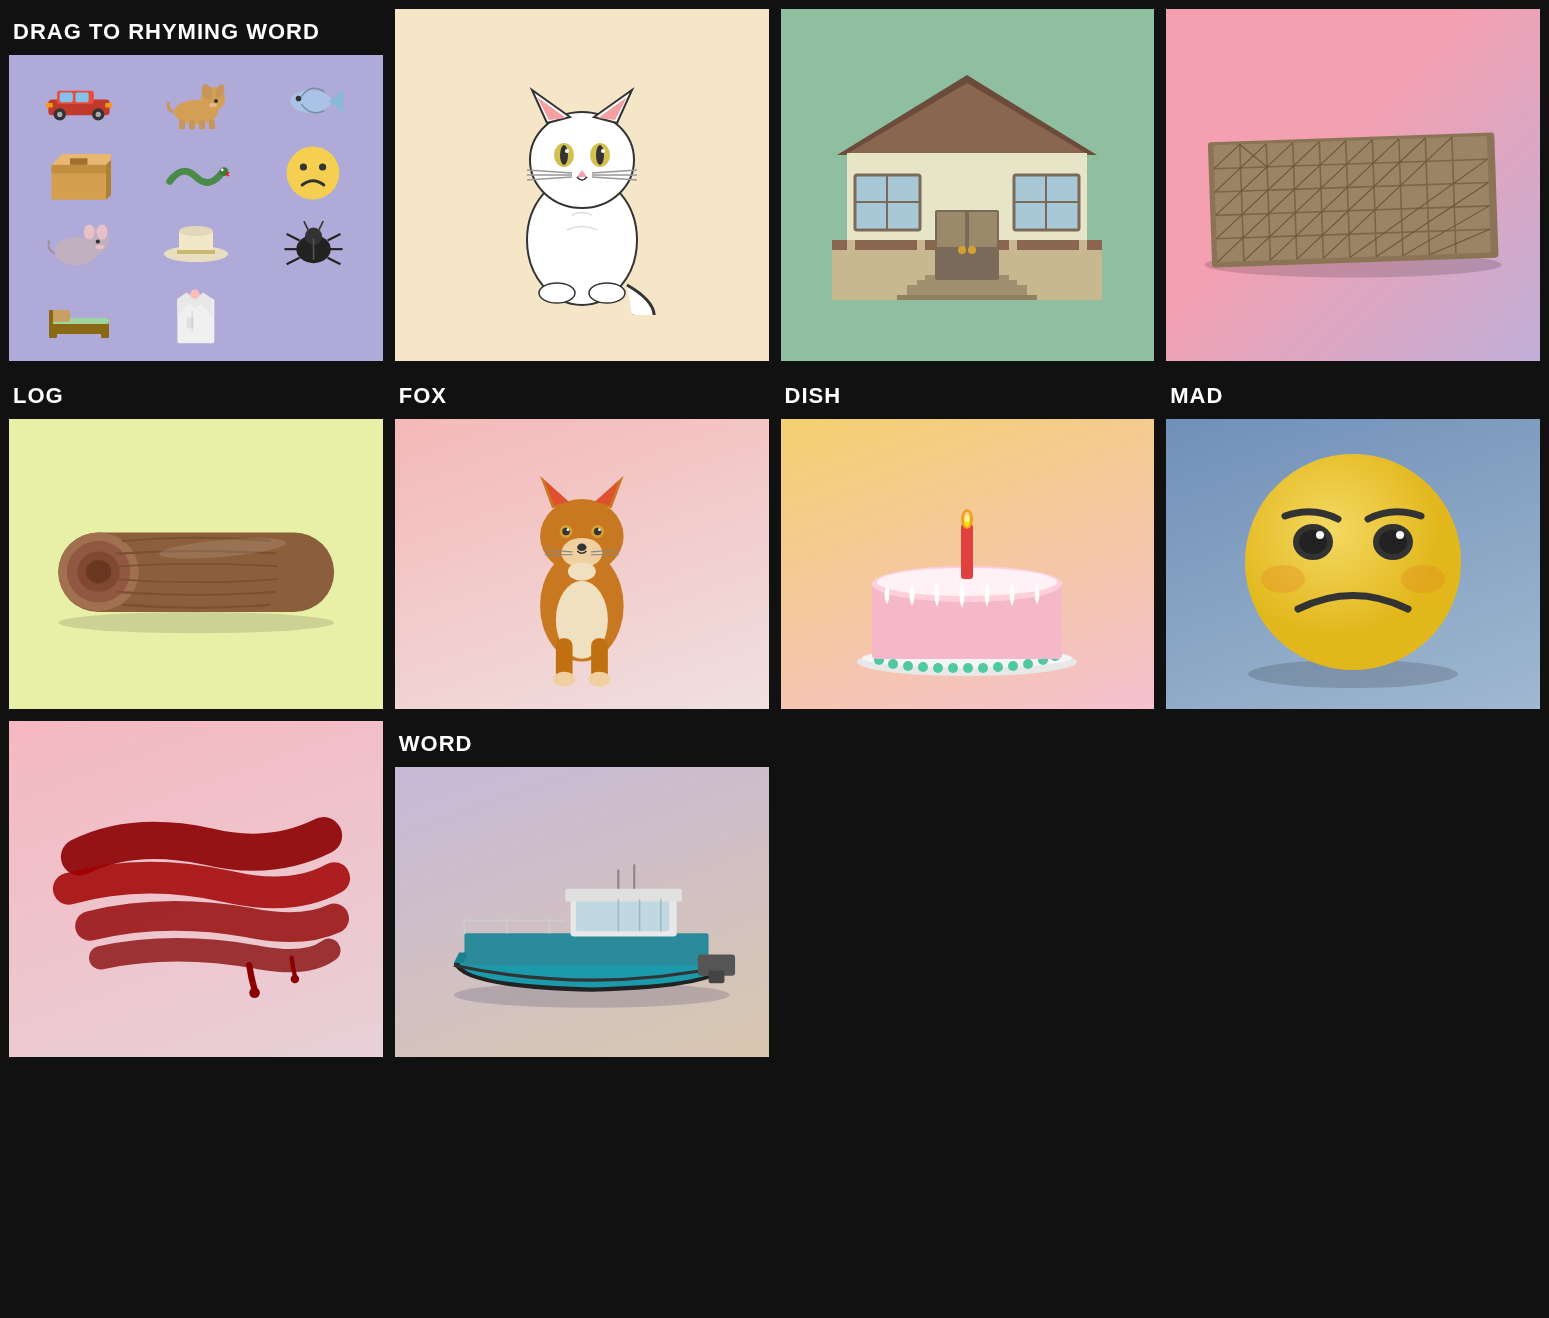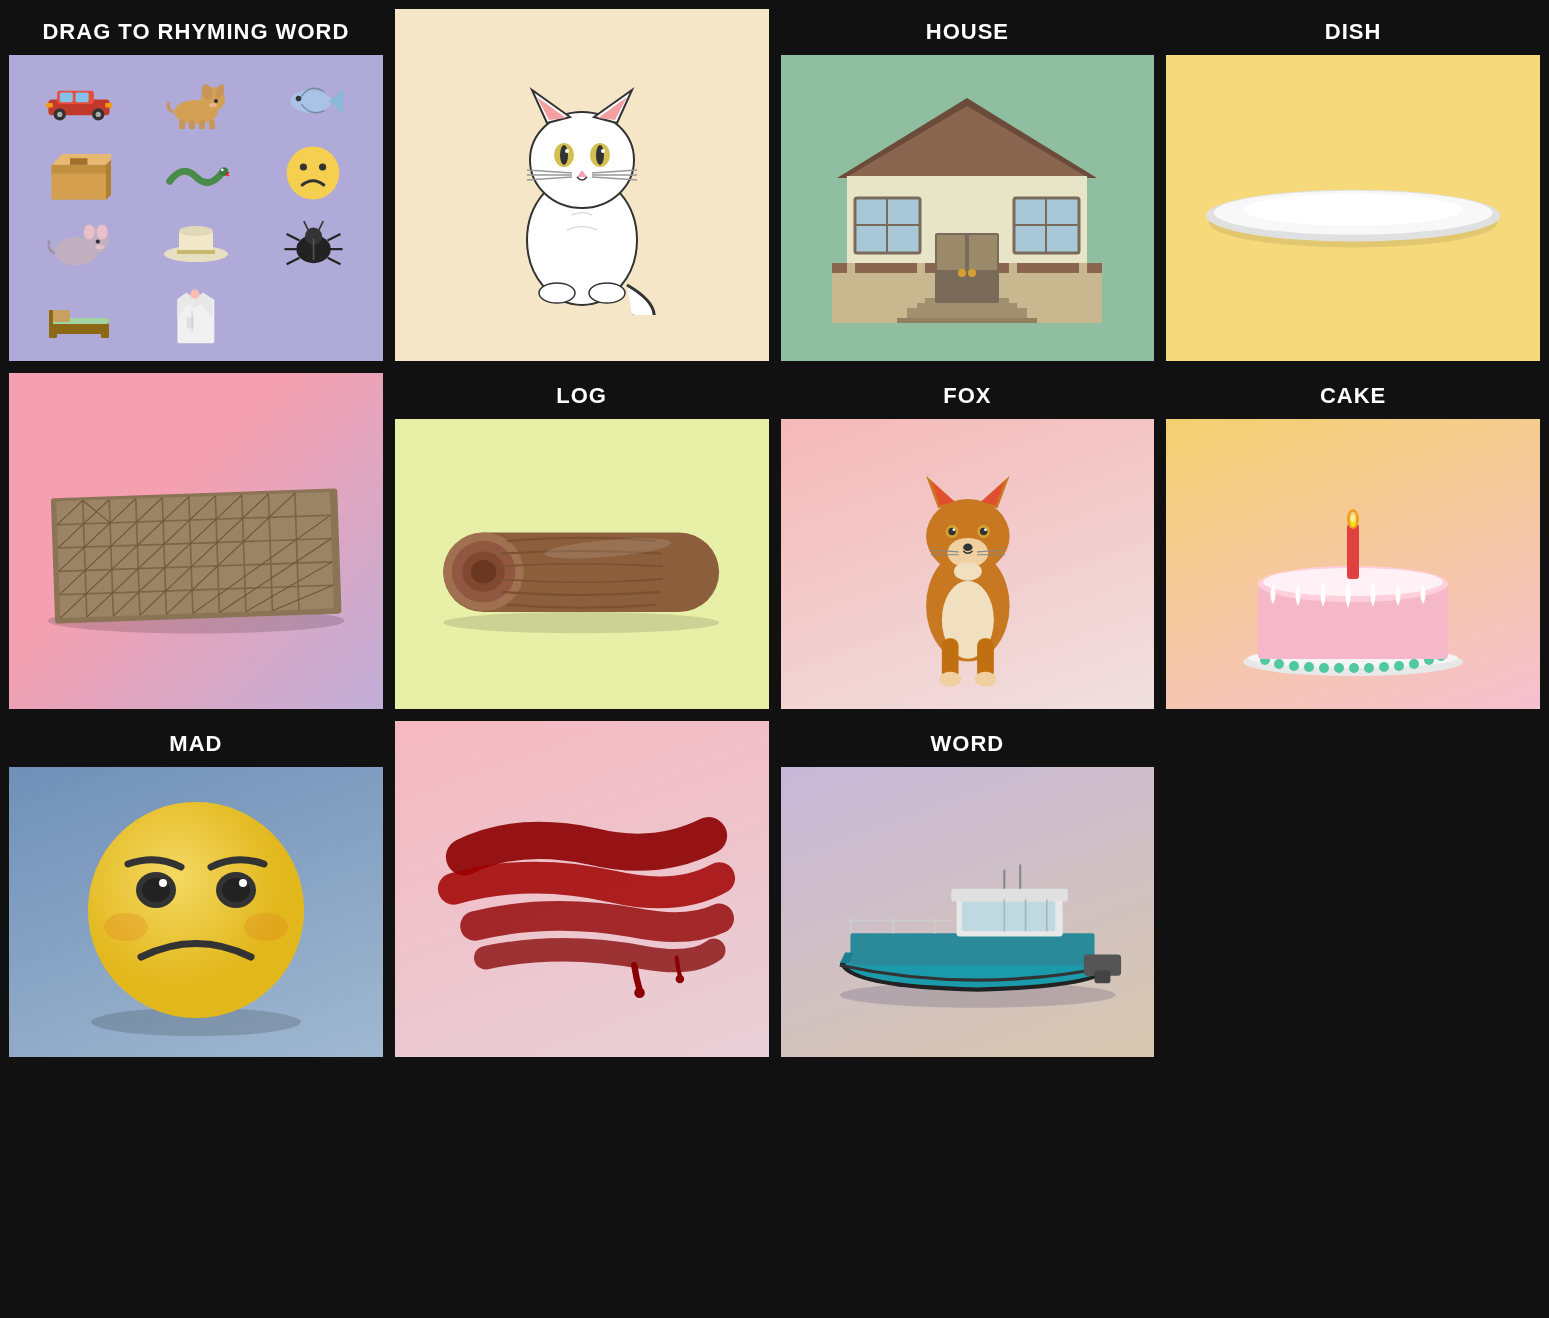--- a/index.html
+++ b/index.html
@@ -20,21 +20,20 @@
     .cell {
       display: flex;
       flex-direction: column;
       border: 3px solid #111;
     }
     .cell-header {
       background: #111;
       color: white;
       font-weight: 900;
       font-size: 22px;
-      text-align: center;
       padding: 10px 4px;
       letter-spacing: 1px;
       font-family: Arial Black, Arial, sans-serif;
     }
     .cell-body {
       flex: 1;
       display: flex;
       align-items: center;
       justify-content: center;
       min-height: 290px;
@@ -269,21 +268,20 @@
         <ellipse cx="75" cy="238" rx="18" ry="10" fill="white" stroke="#333" stroke-width="1.5"></ellipse>
         <ellipse cx="125" cy="238" rx="18" ry="10" fill="white" stroke="#333" stroke-width="1.5"></ellipse>
 
         <path d="M90 160 Q100 155 110 160" stroke="#ddd" stroke-width="1.5" fill="none"></path>
         <path d="M85 175 Q100 168 115 175" stroke="#ddd" stroke-width="1.5" fill="none"></path>
       </svg>
     </div>
   </div>
 
   <div class="cell">
-    <div class="cell-header">HOUSE</div>
     <div class="cell-body house-bg">
       <svg viewBox="0 0 300 260" xmlns="http://www.w3.org/2000/svg">
 
         <polygon points="150,20 280,100 20,100" fill="#6b4c3b"></polygon>
         <polygon points="150,28 272,100 28,100" fill="#8a6550"></polygon>
 
         <rect x="30" y="98" width="240" height="145" fill="#e8e4c8"></rect>
 
         <rect x="15" y="185" width="270" height="15" fill="#8a6550"></rect>
         <rect x="15" y="195" width="270" height="50" fill="#c8b890"></rect>
@@ -308,37 +306,20 @@
         <line x1="197" y1="147" x2="262" y2="147" stroke="#7a6a5a" stroke-width="2"></line>
 
         <rect x="30" y="185" width="8" height="55" fill="#c8b890"></rect>
         <rect x="262" y="185" width="8" height="55" fill="#c8b890"></rect>
         <rect x="100" y="185" width="8" height="40" fill="#c8b890"></rect>
         <rect x="192" y="185" width="8" height="40" fill="#c8b890"></rect>
       </svg>
     </div>
   </div>
 
-  <div class="cell">
-    <div class="cell-header">DISH</div>
-    <div class="cell-body dish-bg">
-      <svg viewBox="0 0 320 120" xmlns="http://www.w3.org/2000/svg">
-
-        <ellipse cx="160" cy="75" rx="145" ry="25" fill="rgba(0,0,0,0.08)"></ellipse>
-
-        <ellipse cx="160" cy="68" rx="148" ry="26" fill="#e0e0e0"></ellipse>
-
-        <ellipse cx="160" cy="65" rx="140" ry="22" fill="#f8f8f8"></ellipse>
-
-        <ellipse cx="160" cy="62" rx="110" ry="16" fill="white"></ellipse>
-
-        <ellipse cx="130" cy="56" rx="30" ry="6" fill="rgba(255,255,255,0.8)" transform="rotate(-10 130 56)"></ellipse>
-      </svg>
-    </div>
-  </div>
 
   <div class="cell">
     <div class="cell-body rug-bg">
       <svg viewBox="0 0 300 200" xmlns="http://www.w3.org/2000/svg">
 
         <ellipse cx="150" cy="175" rx="140" ry="12" fill="rgba(0,0,0,0.15)"></ellipse>
 
         <rect x="15" y="55" width="270" height="118" rx="3" fill="#8B7355" transform="rotate(-2 150 114)"></rect>
 
         <rect x="20" y="58" width="258" height="110" rx="2" fill="#9B8365" transform="rotate(-2 150 114)"></rect>
@@ -445,21 +426,21 @@
         <ellipse cx="81" cy="264" rx="12" ry="8" fill="#f0d0a0"></ellipse>
         <ellipse cx="119" cy="264" rx="12" ry="8" fill="#f0d0a0"></ellipse>
 
         <ellipse cx="100" cy="148" rx="15" ry="10" fill="#f0e0c0"></ellipse>
       </svg>
     </div>
   </div>
 
 
   <div class="cell">
-    <div class="cell-header">CAKE</div>
+    <div class="cell-header">DISH</div>
     <div class="cell-body cake-bg">
       <svg viewBox="0 0 260 260" xmlns="http://www.w3.org/2000/svg">
 
         <ellipse cx="130" cy="228" rx="110" ry="14" fill="#e8e8e8"></ellipse>
         <ellipse cx="130" cy="224" rx="105" ry="10" fill="#f5f5f5"></ellipse>
 
         <g fill="#50c8a0">
           <circle cx="42" cy="226" r="5"></circle>
           <circle cx="56" cy="230" r="5"></circle>
           <circle cx="71" cy="232" r="5"></circle>

